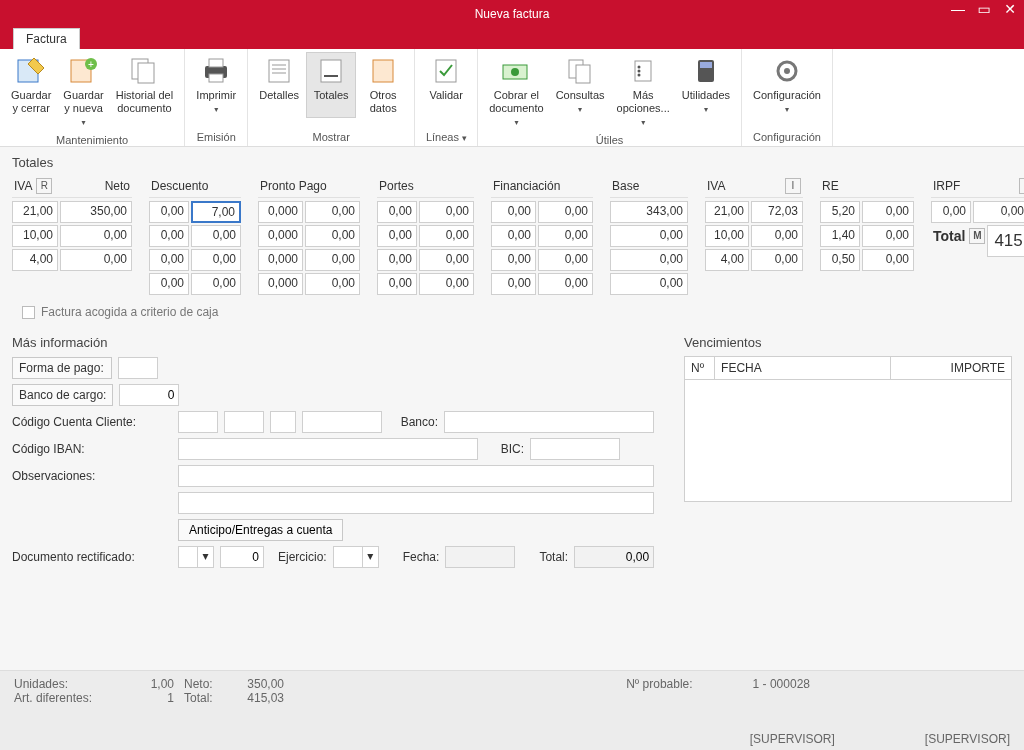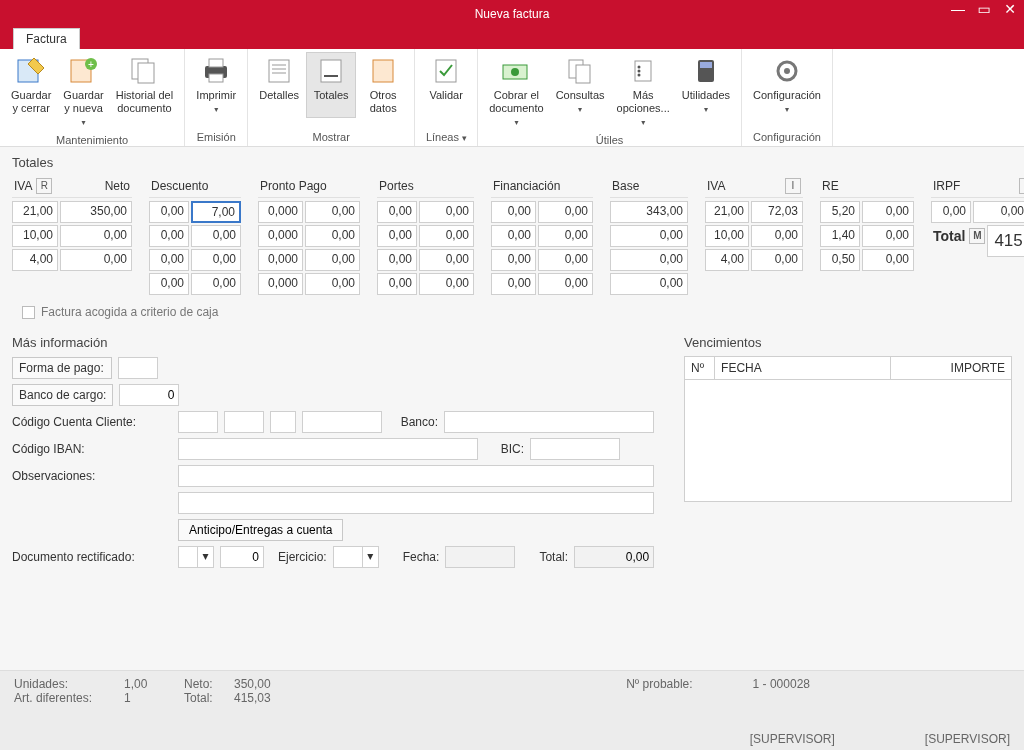--- a/index.html
+++ b/index.html
@@ -53,21 +53,21 @@
   .venc-thead { display:flex; border-bottom:1px solid #cfcfcf;}
   .venc-th { padding:4px 6px; font-size:12px; }
   .venc-th.n { width:30px; border-right:1px solid #cfcfcf; text-align:left;}
   .venc-th.f { flex:1; border-right:1px solid #cfcfcf;}
   .venc-th.i { width:120px; text-align:right;}
 
   
   .footer { position: absolute; left:0; bottom:0; width:1024px; height:80px; background:#ececec; border-top:1px solid #ddd; padding:6px 14px; color:#666; font-size:12px;}
   .footer .frowf { display:flex; }
   .footer .flab { width:110px;}
-  .footer .fval { width:60px; padding-right:10px;}
+  .footer .fval { width:60px; text-align:right; padding-right:10px;}
   .footer .right { position:absolute; right:14px; bottom:4px; display:flex; gap:90px; }
   .footer .prob { position:absolute; right:214px; top:6px; display:flex; gap:60px;}
 
   
   .totalbox { display:flex; flex-direction:row; }
   .totalhead { display:flex; align-items:center; height:22px; font-weight:bold; font-size:14px; padding:0 2px;}
   .totalval { height:32px; border:1px solid #cfcfcf; background:#fff; font-size:17px; text-align:right; padding:5px 6px;}
 </style>
 </head>
 <body>

